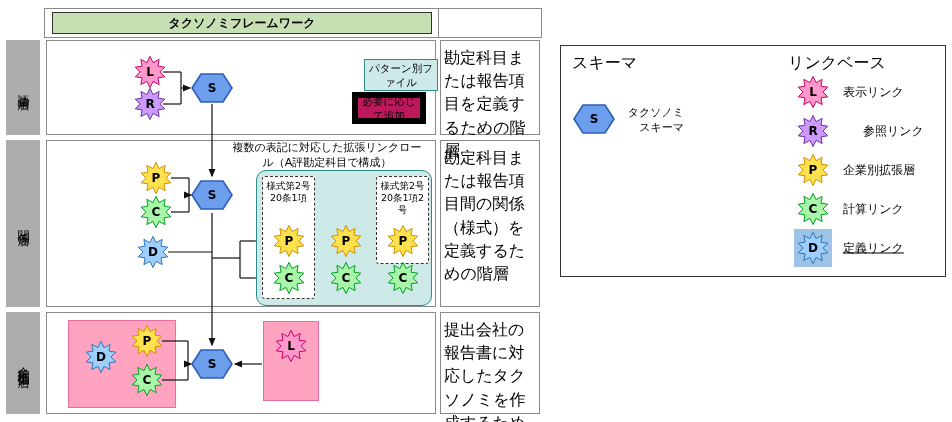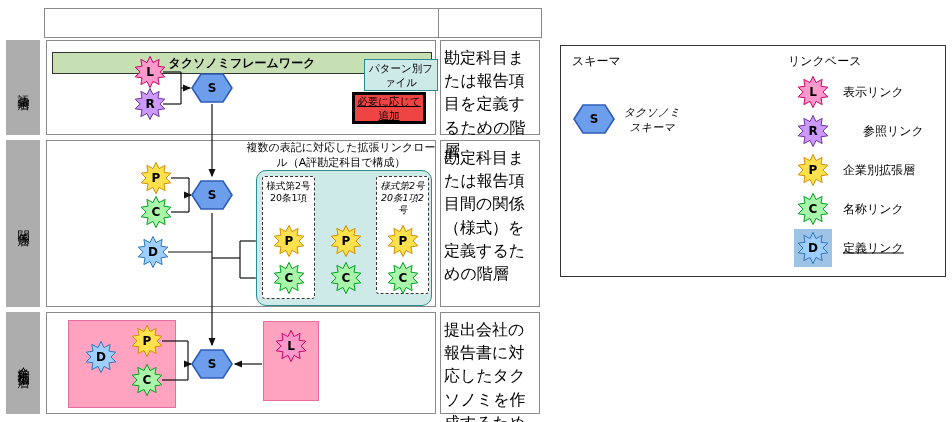--- a/index.html
+++ b/index.html
@@ -3,28 +3,28 @@
 <meta charset="utf-8">
 <style>
   html,body{margin:0;padding:0;background:#fff;font-family:"DejaVu Sans","Liberation Sans",sans-serif;color:#000;}
   #canvas{position:relative;width:952px;height:422px;background:#fff;overflow:hidden;}
   .row-box{position:absolute;background:#fff;border:1px solid #8a8a8a;box-sizing:border-box;z-index:0;}
   .outer-hd{position:absolute;background:#fff;border:1px solid #8a8a8a;box-sizing:border-box;z-index:0;}
   .green-bar{position:absolute;background:#C6E0B4;border:1px solid #333;display:flex;align-items:center;justify-content:center;font-weight:bold;font-size:12px;box-sizing:border-box;z-index:1;}
   .label-box{position:absolute;background:#ADADAD;display:flex;align-items:center;justify-content:center;writing-mode:vertical-rl;text-orientation:upright;font-size:12px;letter-spacing:2px;box-sizing:border-box;z-index:1;}
   .note{position:absolute;font-size:10.5px;line-height:1.35;display:flex;align-items:center;justify-content:center;text-align:center;padding:2px;box-sizing:border-box;z-index:1;}
   .teal{background:#CDEAE8;border:1px solid #2E8B8B;}
-  .pinknote{background:#ef4444;border:3px solid #000000;text-decoration:underline;}
+  .pinknote{background:#be185d;border:6px solid #000000;}
   .teal-big{position:absolute;background:#CDEAE8;border:1px solid #2E8B8B;border-radius:10px;box-sizing:border-box;z-index:1;}
   .pink-big{position:absolute;background:#FFA3C1;border:1px solid #E86C9C;box-sizing:border-box;z-index:1;}
   .dashed-box{position:absolute;background:#fff;border:1.5px dashed #333;border-radius:3px;font-size:9.5px;line-height:1.25;text-align:center;padding:3px 1px 0 1px;box-sizing:border-box;z-index:2;}
   .role-text{position:absolute;font-size:16px;line-height:1.45;padding:4px 3px;box-sizing:border-box;z-index:1;}
   .plain-text{position:absolute;font-size:11px;line-height:1.35;text-align:center;z-index:1;}
   .legend-box{position:absolute;background:#fff;border:1px solid #333;box-sizing:border-box;z-index:0;}
-  .legend-title{position:absolute;font-size:12px;z-index:1;}
+  .legend-title{position:absolute;font-size:16px;z-index:1;}
   .legend-label{position:absolute;font-size:12px;transform:translateY(-50%);z-index:2;}
   .star{position:absolute;width:34px;height:34px;transform:translate(-50%,-50%);z-index:3;}
   .star svg,.hex svg{width:100%;height:100%;display:block;}
   .hex{position:absolute;width:44px;height:32px;transform:translate(-50%,-50%);z-index:3;}
   .letter{position:absolute;inset:0;display:flex;align-items:center;justify-content:center;font-weight:bold;font-size:12px;color:#000;}
   .f-l{fill:#FF99CC;stroke:#CC0066;stroke-width:1.4;}
   .f-r{fill:#CC99FF;stroke:#7030A0;stroke-width:1.4;}
   .f-p{fill:#FFE14D;stroke:#D09000;stroke-width:1.4;}
   .f-c{fill:#A9F5A9;stroke:#00A020;stroke-width:1.4;}
   .f-d{fill:#9ECFFF;stroke:#2E75B6;stroke-width:1.4;}
@@ -38,46 +38,46 @@
 <svg width="0" height="0" style="position:absolute" aria-hidden="true">
   <defs>
     <polygon id="star10" points="0,-22 4.3,-13.3 12.9,-17.8 11.3,-8.2 20.9,-6.8 14,0 20.9,6.8 11.3,8.2 12.9,17.8 4.3,13.3 0,22 -4.3,13.3 -12.9,17.8 -11.3,8.2 -20.9,6.8 -14,0 -20.9,-6.8 -11.3,-8.2 -12.9,-17.8 -4.3,-13.3"></polygon>
     <polygon id="hex6" points="-20,0 -11,-14 11,-14 20,0 11,14 -11,14"></polygon>
   </defs>
 </svg>
 
 <div id="canvas">
 
   <div class="outer-hd" style="left:44px;top:8px;width:396px;height:30px;"></div>
-  <div class="green-bar" style="left:52px;top:12px;width:380px;height:22px;margin-top:40px;">タクソノミフレームワーク</div>
+  <div class="green-bar" style="left:52px;top:12px;width:380px;height:22px;">タクソノミフレームワーク</div>
   <div class="outer-hd" style="left:438px;top:8px;width:104px;height:30px;"></div>
 
   <div class="label-box" style="left:6px;top:40px;width:34px;height:95px;">語彙層</div>
   <div class="label-box" style="left:6px;top:140px;width:34px;height:167px;">関係層</div>
   <div class="label-box" style="left:6px;top:312px;width:34px;height:102px;">企業別拡張層</div>
 
   <div class="row-box" style="left:46px;top:40px;width:390px;height:95px;"></div>
   <div class="row-box" style="left:46px;top:140px;width:390px;height:167px;"></div>
   <div class="row-box" style="left:46px;top:312px;width:390px;height:102px;"></div>
 
   <div class="row-box" style="left:440px;top:40px;width:100px;height:95px;"></div>
   <div class="row-box" style="left:440px;top:140px;width:100px;height:167px;"></div>
   <div class="row-box" style="left:440px;top:312px;width:100px;height:102px;"></div>
   <div class="role-text" style="left:441px;top:42px;width:98px;">勘定科目または報告項目を定義するための階層</div>
   <div class="role-text" style="left:441px;top:314px;width:98px;">提出会社の報告書に対応したタクソノミを作成するための階層</div>
   <div class="role-text" style="left:441px;top:142px;width:98px;">勘定科目または報告項目間の関係（様式）を定義するための階層</div>
 
   <div class="note teal" style="left:352px;top:59px;width:74px;height:32px;margin-left:12px;">パターン別ファイル</div>
   <div class="note pinknote" style="left:352px;top:92px;width:74px;height:32px;">必要に応じて追加</div>
 
-  <div class="plain-text" style="left:246px;top:141px;width:190px;">複数の表記に対応した拡張リンクロール（A評勘定科目で構成）</div>
+  <div class="plain-text" style="left:232px;top:141px;width:190px;">複数の表記に対応した拡張リンクロール（A評勘定科目で構成）</div>
 
   <div class="teal-big" style="left:256px;top:170px;width:176px;height:136px;"></div>
   <div class="dashed-box" style="left:262px;top:176px;width:53px;height:123px;">様式第2号20条1項</div>
-  <div class="dashed-box" style="left:376px;top:176px;width:53px;height:118px;font-style:italic;">様式第2号20条1項2号</div>
+  <div class="dashed-box" style="left:376px;top:176px;width:53px;height:88px;">様式第2号20条1項2号</div>
 
   <div class="pink-big" style="left:68px;top:320px;width:108px;height:88px;"></div>
   <div class="pink-big" style="left:263px;top:321px;width:56px;height:80px;"></div>
 
   <svg id="wires" width="952" height="422">
     <defs>
       <marker id="arr" markerWidth="8" markerHeight="8" refX="6" refY="3" orient="auto">
         <path d="M0,0 L7,3 L0,6 z" fill="#111"></path>
       </marker>
     </defs>
@@ -228,21 +228,21 @@
   <div class="legend-box" style="left:560px;top:45px;width:386px;height:232px;"></div>
   <div class="legend-title" style="left:572px;top:53px;">スキーマ</div>
   <div class="legend-title" style="left:788px;top:53px;">リンクベース</div>
 
   <div class="hex" style="left:594px;top:119px;">
       <svg viewBox="-22 -16 44 32">
         <use href="#hex6" class="f-s"></use>
       </svg>
       <span class="letter">S</span>
     </div>
-  <div class="plain-text" style="left:620px;top:106px;width:64px;text-align:center;font-style:italic;">タクソノミスキーマ</div>
+  <div class="plain-text" style="left:620px;top:106px;width:64px;text-align:right;">タクソノミスキーマ</div>
 
   <div class="star" style="left:813px;top:92px;">
       <svg viewBox="-24 -24 48 48">
         <use href="#star10" class="f-l"></use>
       </svg>
       <span class="letter">L</span>
     </div>
   <div class="legend-label" style="left:843px;top:92px;">表示リンク</div>
 
   <div class="star" style="left:813px;top:131px;">
@@ -260,21 +260,21 @@
       <span class="letter">P</span>
     </div>
   <div class="legend-label" style="left:843px;top:170px;">企業別拡張層</div>
 
   <div class="star" style="left:813px;top:209px;">
       <svg viewBox="-24 -24 48 48">
         <use href="#star10" class="f-c"></use>
       </svg>
       <span class="letter">C</span>
     </div>
-  <div class="legend-label" style="left:843px;top:209px;">名称リンク</div>
+  <div class="legend-label" style="left:843px;top:209px;">計算リンク</div>
 
   <div class="d-bg" style="left:813px;top:248px;"></div>
   <div class="star" style="left:813px;top:248px;">
       <svg viewBox="-24 -24 48 48">
         <use href="#star10" class="f-d"></use>
       </svg>
       <span class="letter">D</span>
     </div>
   <div class="legend-label" style="left:843px;top:248px;text-decoration:underline;">定義リンク</div>
 

